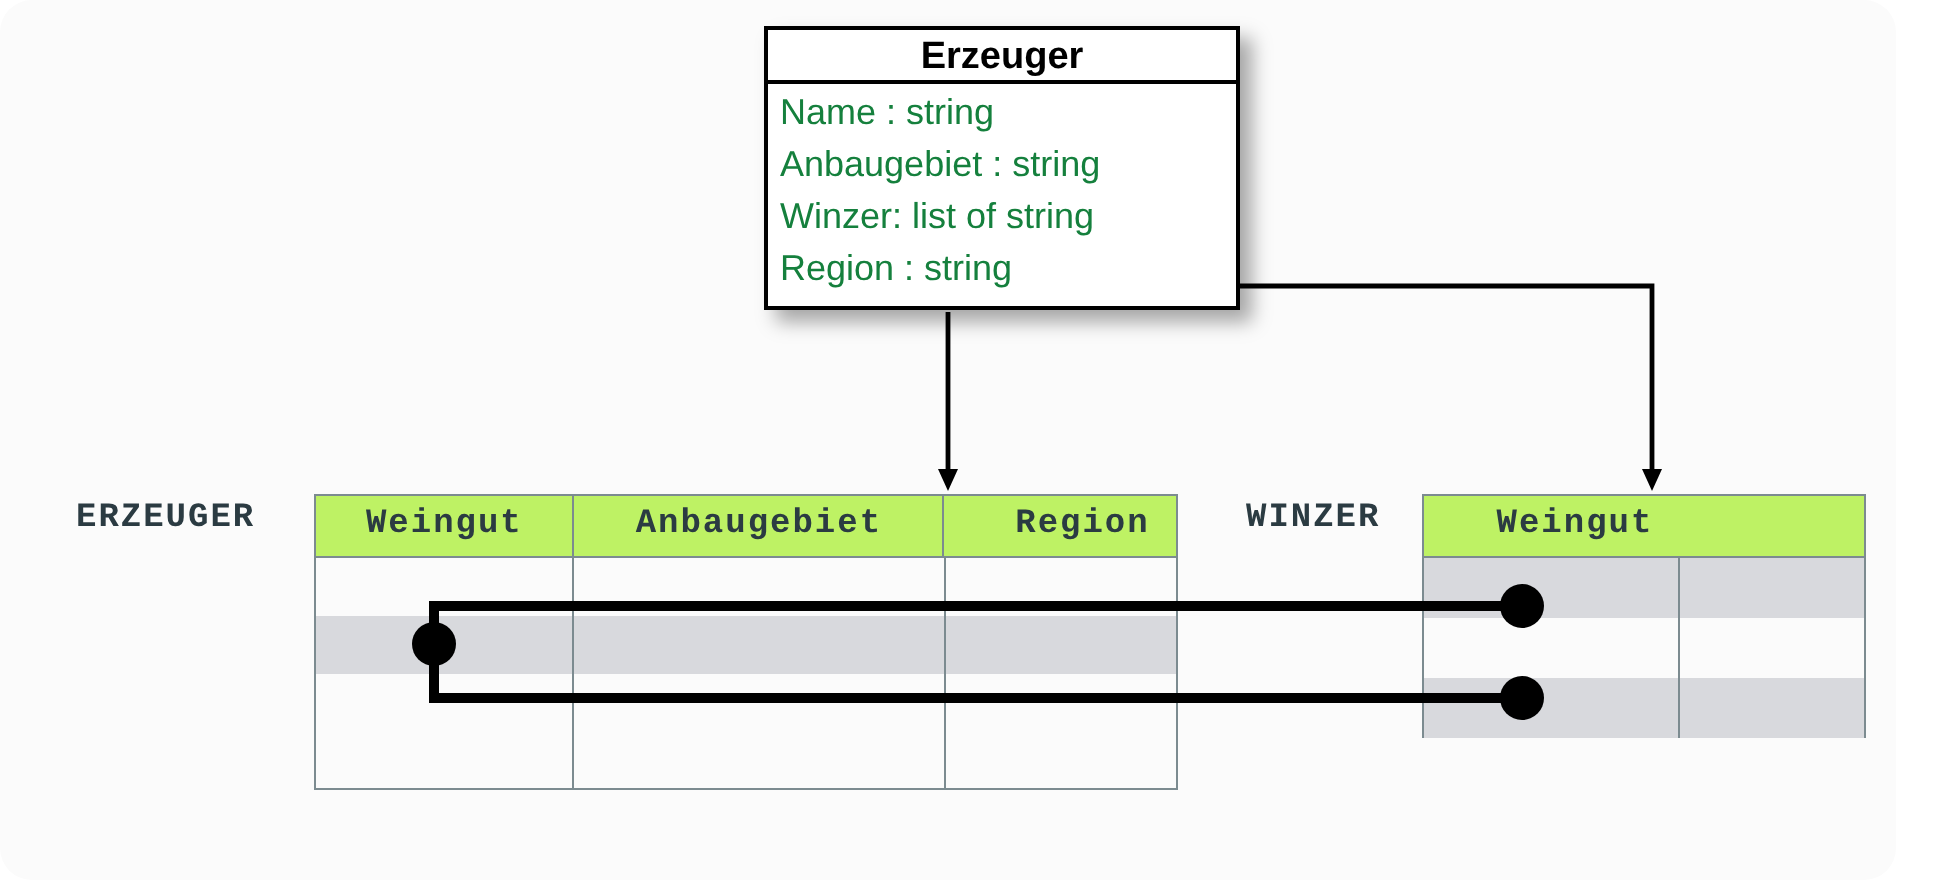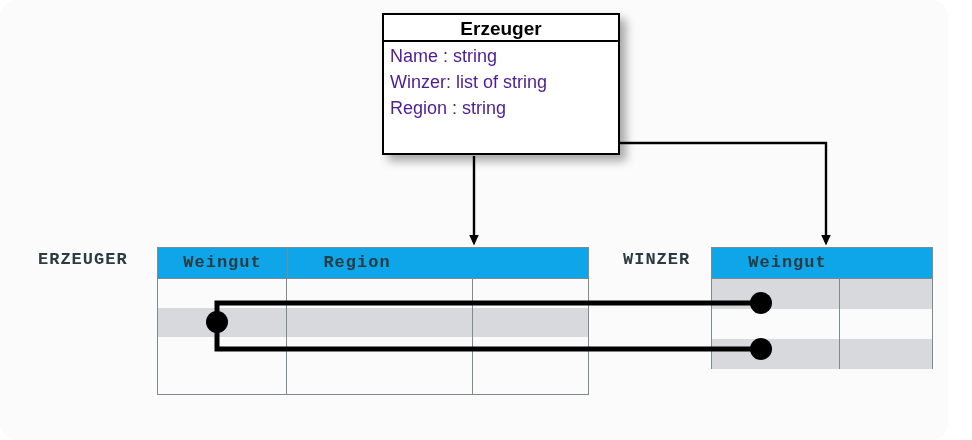--- a/index.html
+++ b/index.html
@@ -39,21 +39,21 @@
     color: #000000;
     border-bottom: 2px solid #000000;
     box-sizing: border-box;
   }
   #uml-attrs {
     padding: 1px 0 0 6px;
   }
   .uml-attr {
     font-size: 18px;
     line-height: 26px;
-    color: #4c1d95;
+    color: #15803d;
     white-space: nowrap;
   }
 
   
   .rel-table {
     position: absolute;
     box-sizing: border-box;
     z-index: 2;
   }
   .rel-label {
@@ -63,21 +63,21 @@
     font-size: 17px;
     letter-spacing: 1px;
     color: #2b3b42;
     white-space: nowrap;
     z-index: 2;
   }
   .rel-header {
     display: flex;
     border: 1px solid #7c8b90;
     box-sizing: border-box;
-    background: #0ea5e9;
+    background: #bef264;
   }
   .rel-header .cell {
     font-family: "Liberation Mono", monospace;
     font-weight: bold;
     font-size: 17px;
     letter-spacing: 1px;
     color: #2b3b42;
     text-align: center;
     line-height: 30px;
     height: 30px;
@@ -127,20 +127,21 @@
 </style>
 </head>
 <body>
 
 <div id="stage">
 
   <div id="uml-box">
     <div id="uml-title">Erzeuger</div>
     <div id="uml-attrs">
       <div class="uml-attr">Name : string</div>
+      <div class="uml-attr">Anbaugebiet : string</div>
       <div class="uml-attr">Winzer: list of string</div>
       <div class="uml-attr">Region : string</div>
     </div>
   </div>
 
   <svg id="wires" viewBox="0 0 972 440" xmlns="http://www.w3.org/2000/svg">
     <defs>
       <marker id="arrowhead" markerWidth="11" markerHeight="11" refX="1.5" refY="5" orient="auto" markerUnits="userSpaceOnUse">
         <path d="M0,0 L11,5 L0,10 z" fill="#000000"></path>
       </marker>
@@ -149,20 +150,21 @@
     <path d="M474,156 L474,236" stroke="#000000" stroke-width="2.4" fill="none" marker-end="url(#arrowhead)"></path>
 
     <path d="M608,143 L826,143 L826,236" stroke="#000000" stroke-width="2.4" fill="none" marker-end="url(#arrowhead)"></path>
   </svg>
 
   <div class="rel-label" style="left:38px; top:250px;">ERZEUGER</div>
 
   <div class="rel-table" style="left:157px; top:247px; width:432px;">
     <div class="rel-header">
       <div class="cell" style="width:130px;">Weingut</div>
+      <div class="cell" style="width:186px;">Anbaugebiet</div>
       <div class="cell" style="width:116px;">Region</div>
     </div>
     <div class="rel-body" style="height:116px;">
       <div class="rel-row" style="height:29px;">
         <div class="cell" style="width:129px;"></div>
         <div class="cell" style="width:186px;"></div>
         <div class="cell" style="width:115px;"></div>
       </div>
       <div class="rel-row hi" style="height:29px;">
         <div class="cell" style="width:129px;"></div>

